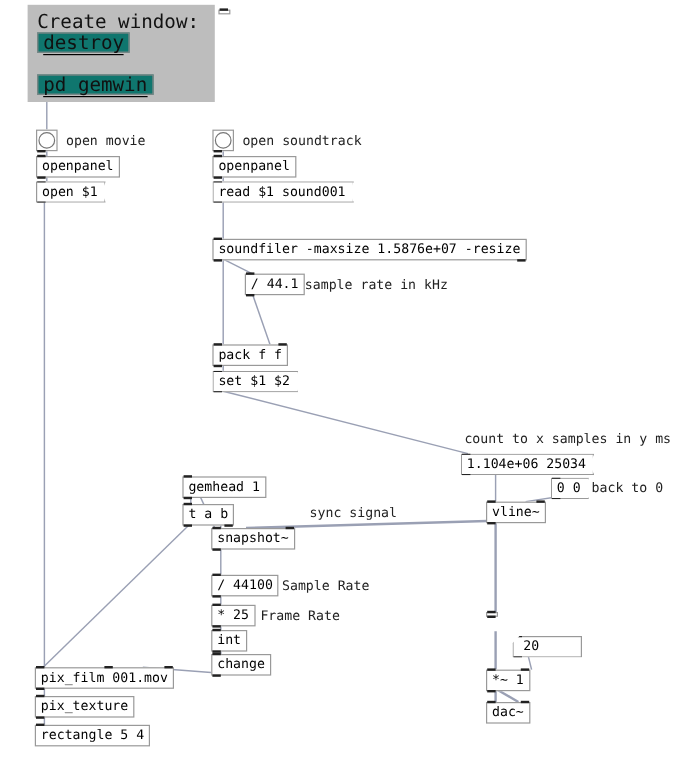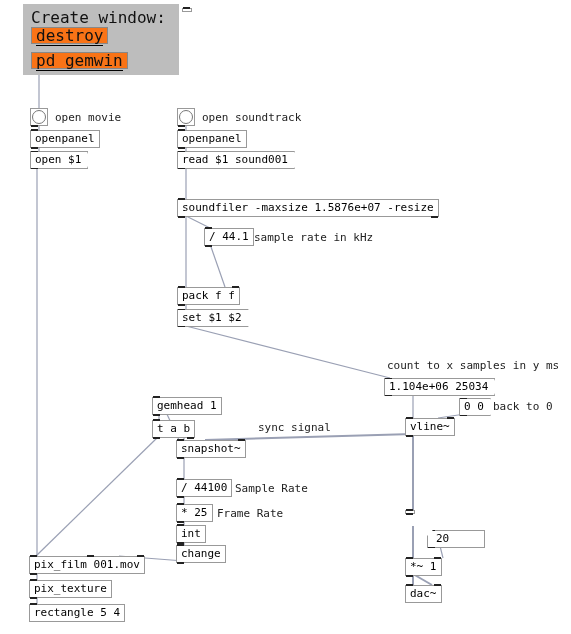--- a/index.html
+++ b/index.html
@@ -11,21 +11,21 @@
 .inlet,.outlet{position:absolute;width:7px;height:2px;background:#222}
 .inlet{top:-2px}.outlet{bottom:-2px}
 .il{left:0}.ir{right:0}
 .bang{box-sizing:border-box;width:18px;height:18px;border:1px solid #999;background:#fff;display:flex;align-items:center;justify-content:center}
 .bang::after{content:"";width:12px;height:12px;border:1px solid #777;border-radius:50%}
 svg.wires{position:absolute;top:0;left:0;width:571px;height:634px;pointer-events:none}
 .patch{stroke:#9aa0b4;stroke-width:1.2;fill:none}
 .patch.bold{stroke-width:2}
 .hdr{position:absolute;background:#bdbdbd;color:#111;font-family:inherit;font-size:16px;padding:6px 8px;line-height:15px}
 .hdr .title{display:block}
-.hdr .sub{border:1px solid #888;background:#f97316;padding:0 4px;margin-top:2px;display:inline-block}
+.hdr .sub{border:1px solid #888;background:#0f766e;padding:0 4px;margin-top:2px;display:inline-block}
 .underline{border-bottom:1px solid #000}
 </style>
 </head>
 <body>
 
 <svg class="wires">
 <path class="patch" d="M39 42 L39 108"></path>
 <path class="patch" d="M39 126 L39 130"></path>
 <path class="patch" d="M39 146 L39 151"></path>
 <path class="patch" d="M37 168 L37 556"></path>
@@ -54,21 +54,21 @@
 <path class="patch" d="M440 546 L443 558"></path>
 <path class="patch bold" d="M413 574 L413 585"></path>
 <path class="patch bold" d="M413 574 L432 585"></path>
 <path class="patch" d="M37 572 L37 580"></path>
 <path class="patch" d="M37 596 L37 604"></path>
 </svg>
 
 <div class="hdr obj" style="left:23px;top:4px;width:140px">
   <span class="title">Create window:</span>
   <span class="sub"><span class="underline">destroy</span></span><br>
-  <span class="sub" style="margin-top:8px"><span class="underline">pd gemwin</span></span>
+  <span class="sub" style="margin-top:18px"><span class="underline">pd gemwin</span></span>
 </div>
 
 <div class="obj box" style="left:182px;top:8px">
   <div class="inlet il"></div>
 </div>
 
 <div class="obj bang" style="left:30px;top:108px">
   <div class="outlet il"></div>
 </div>
 <div class="obj comment" style="left:52px;top:110px">open movie</div>

